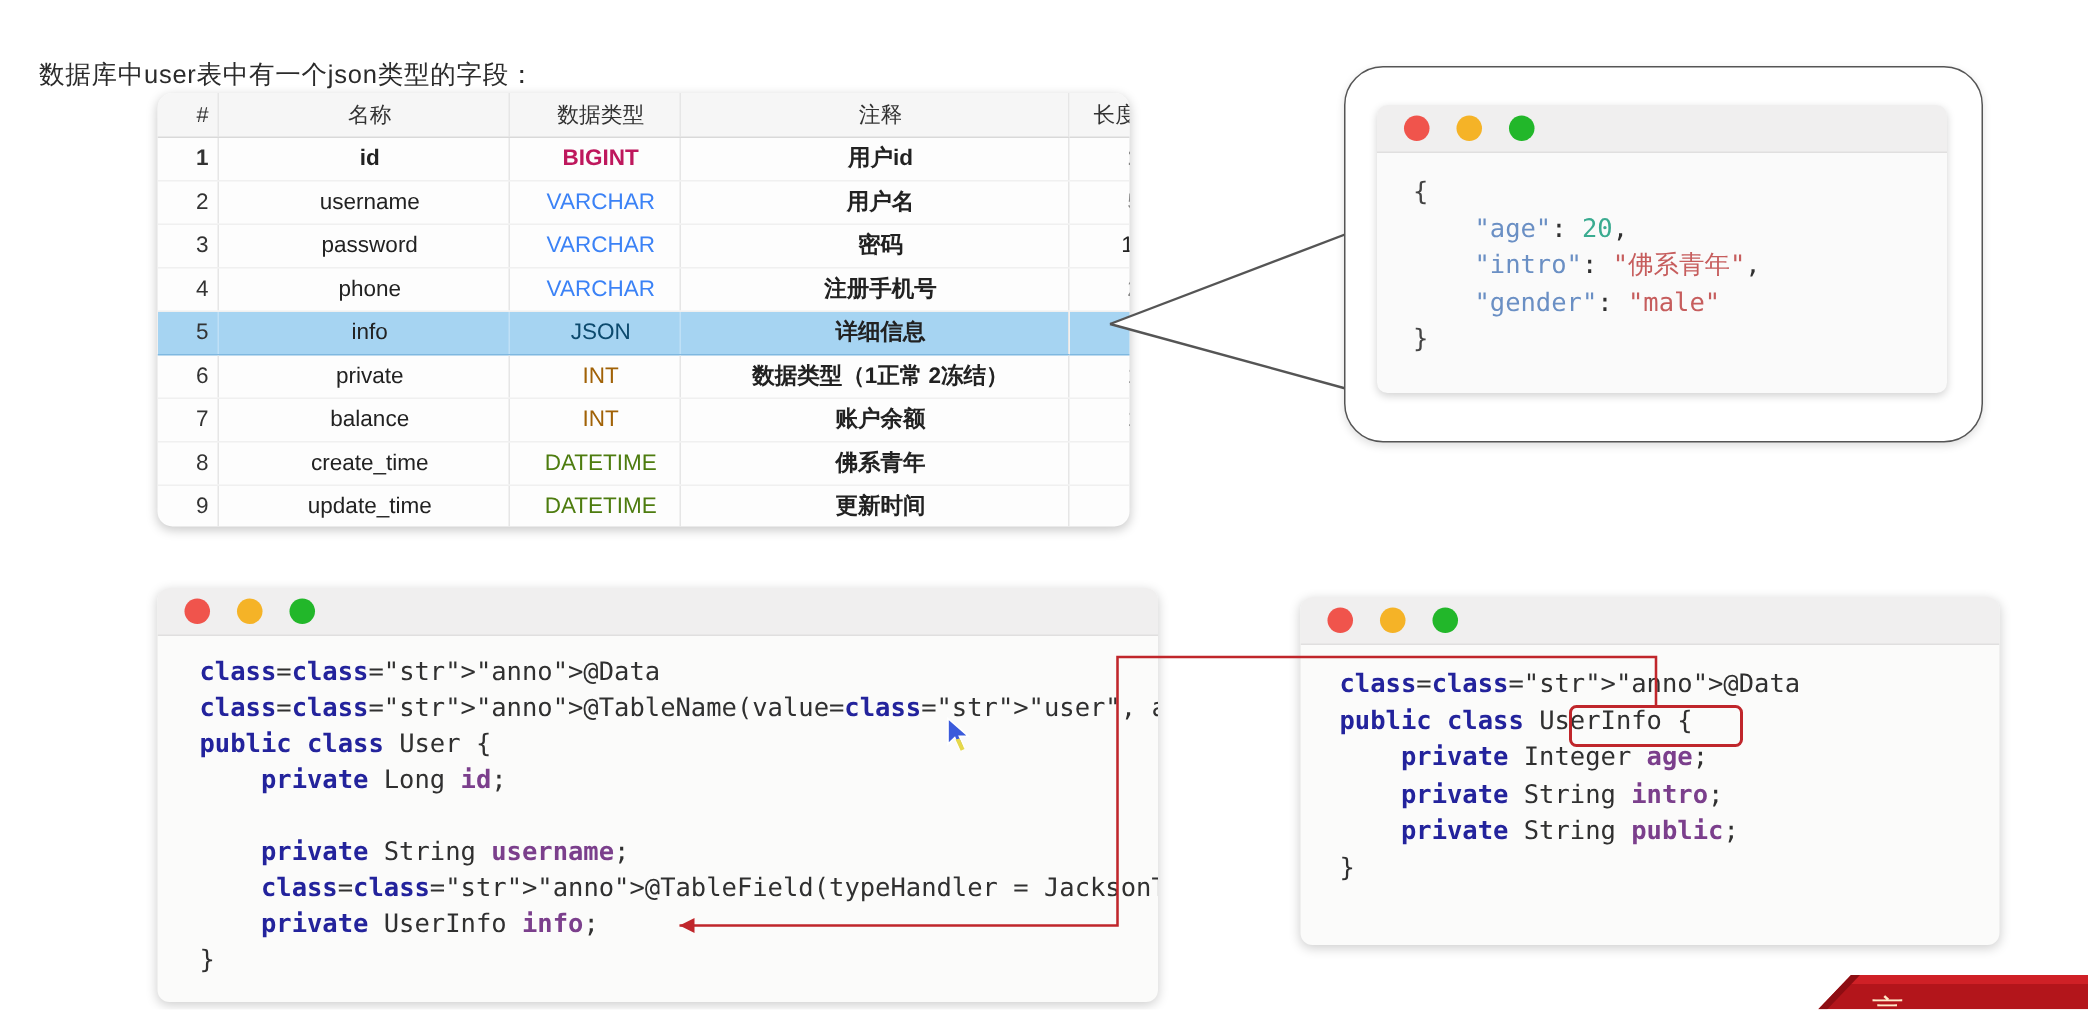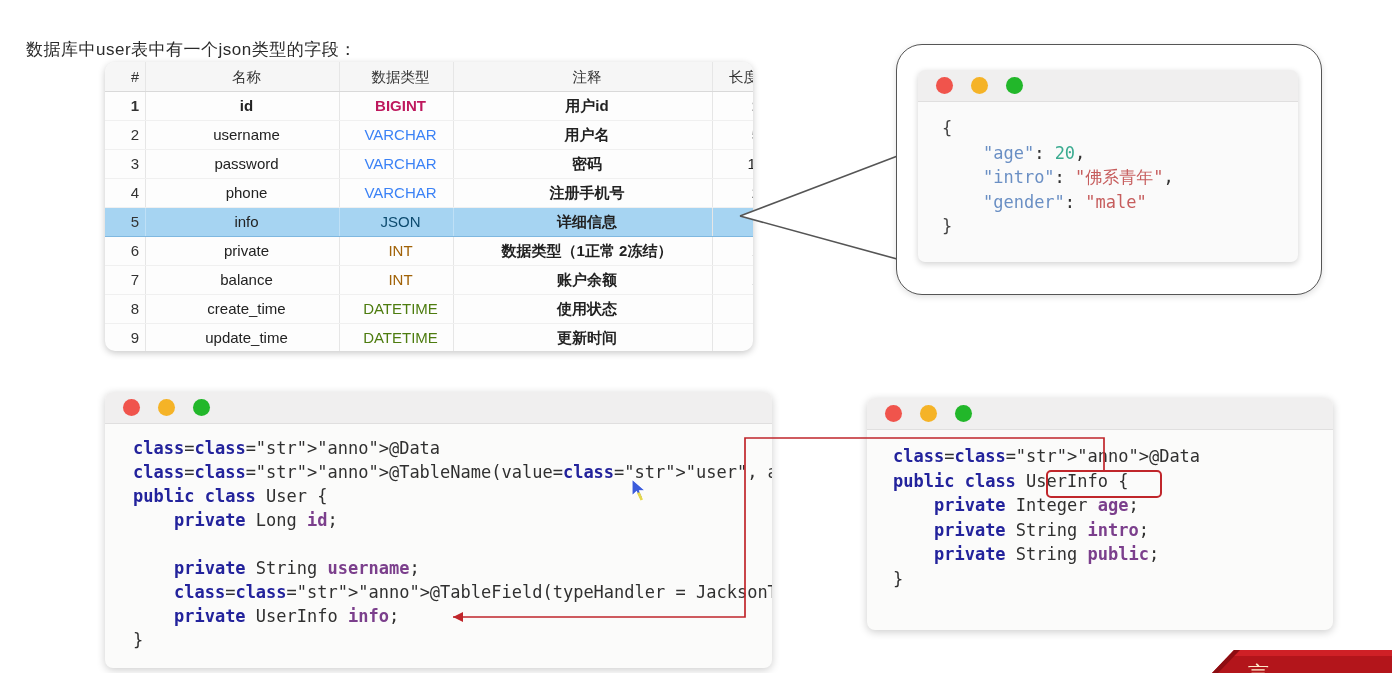--- a/index.html
+++ b/index.html
@@ -291,21 +291,21 @@
           <td class="col-idx">7</td>
           <td class="col-name">balance</td>
           <td class="col-type t-int">INT</td>
           <td class="col-note">账户余额</td>
           <td class="col-len">10</td>
         </tr>
         <tr>
           <td class="col-idx">8</td>
           <td class="col-name">create_time</td>
           <td class="col-type t-datetime">DATETIME</td>
-          <td class="col-note">使用状态</td>
+          <td class="col-note">佛系青年</td>
           <td class="col-len"></td>
         </tr>
         <tr>
           <td class="col-idx">9</td>
           <td class="col-name">update_time</td>
           <td class="col-type t-datetime">DATETIME</td>
           <td class="col-note">更新时间</td>
           <td class="col-len"></td>
         </tr>
       </tbody>

